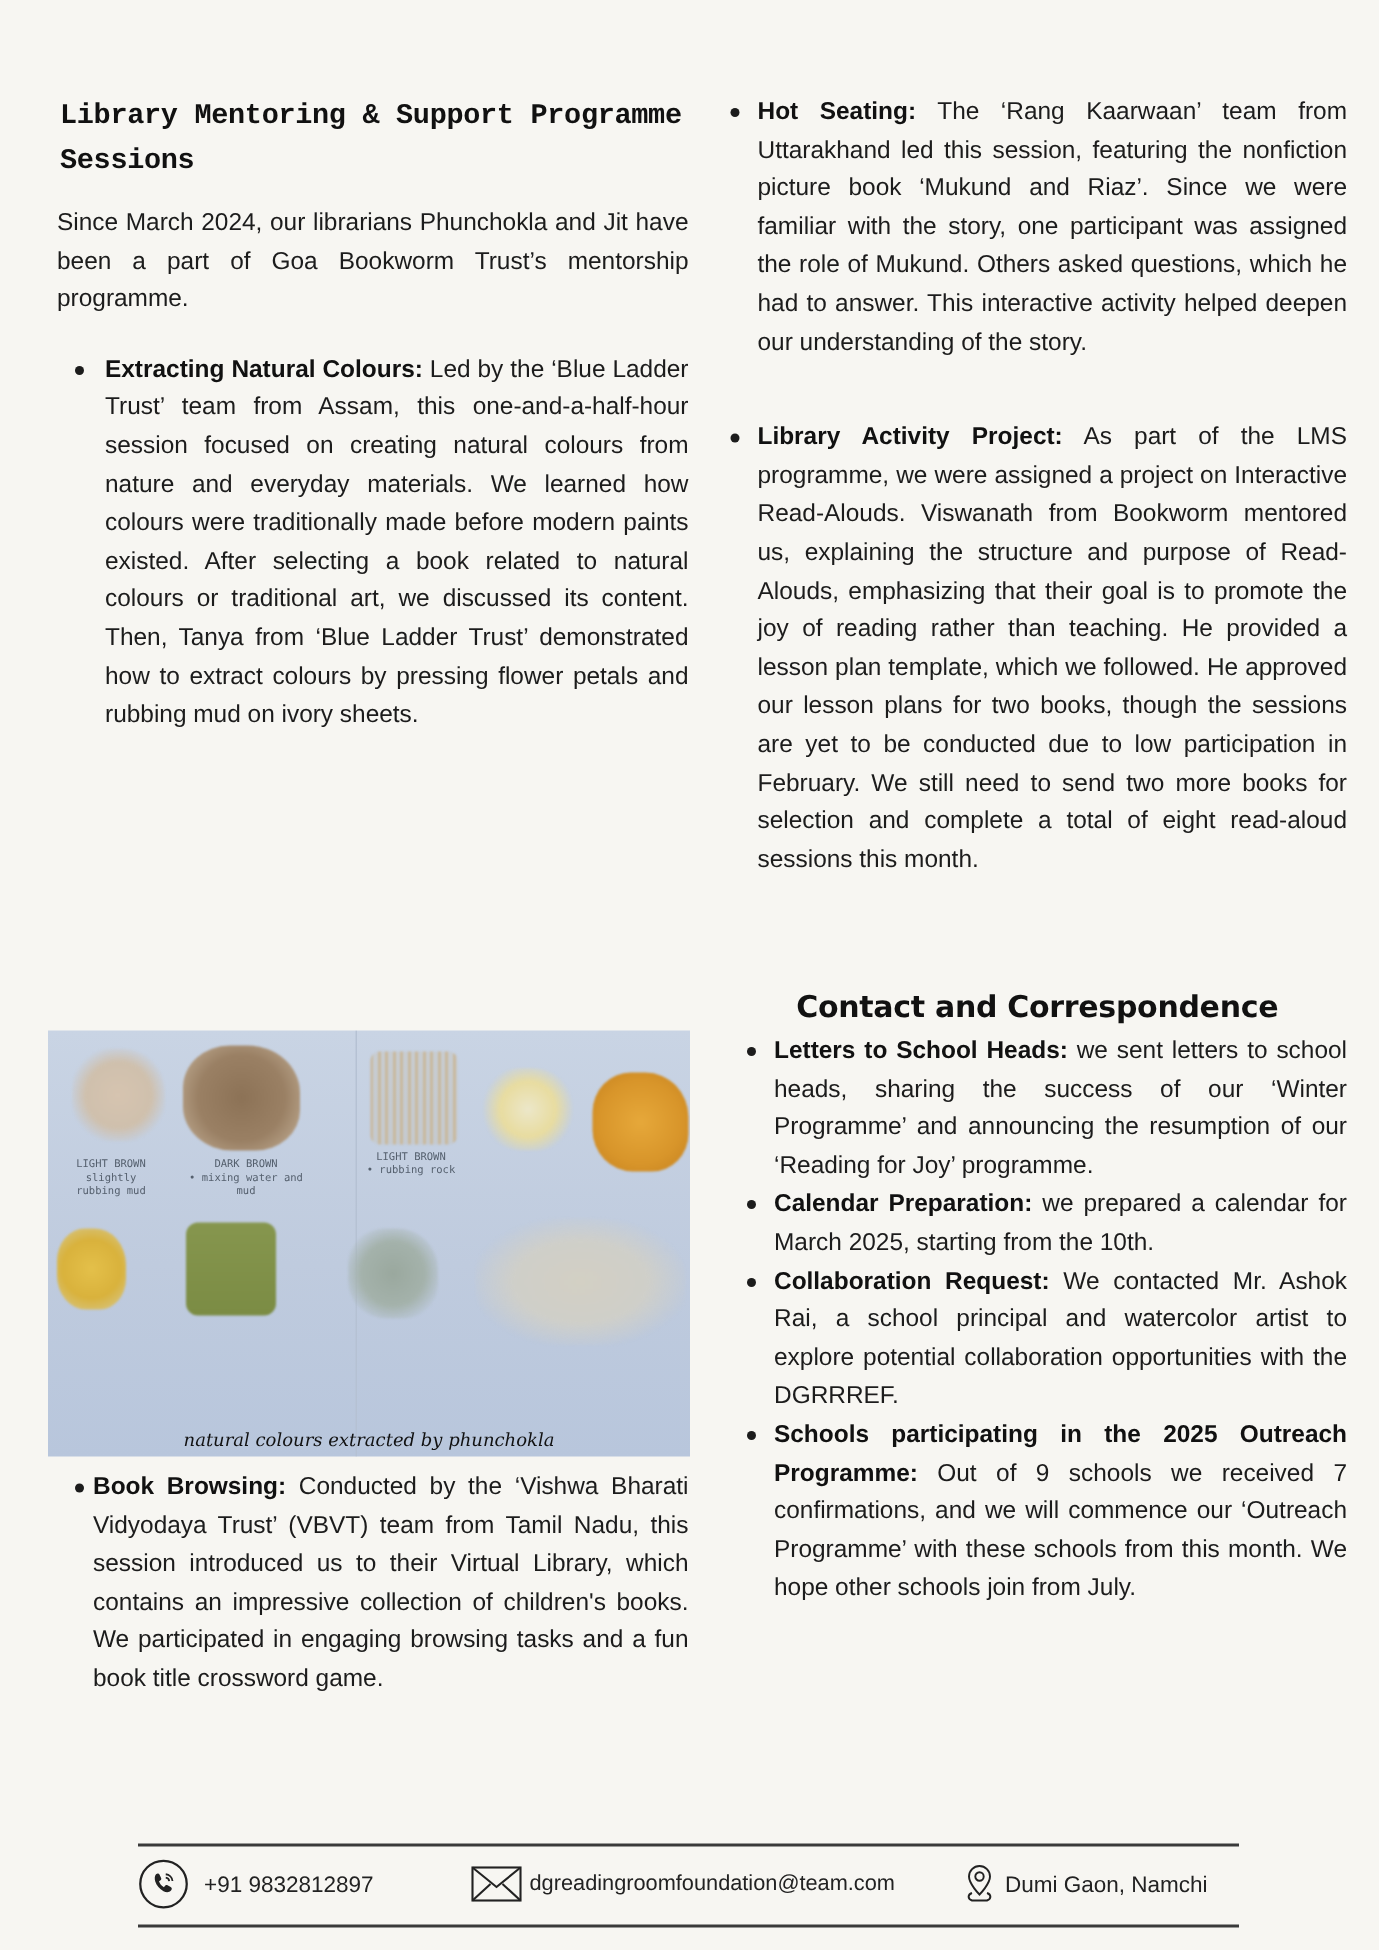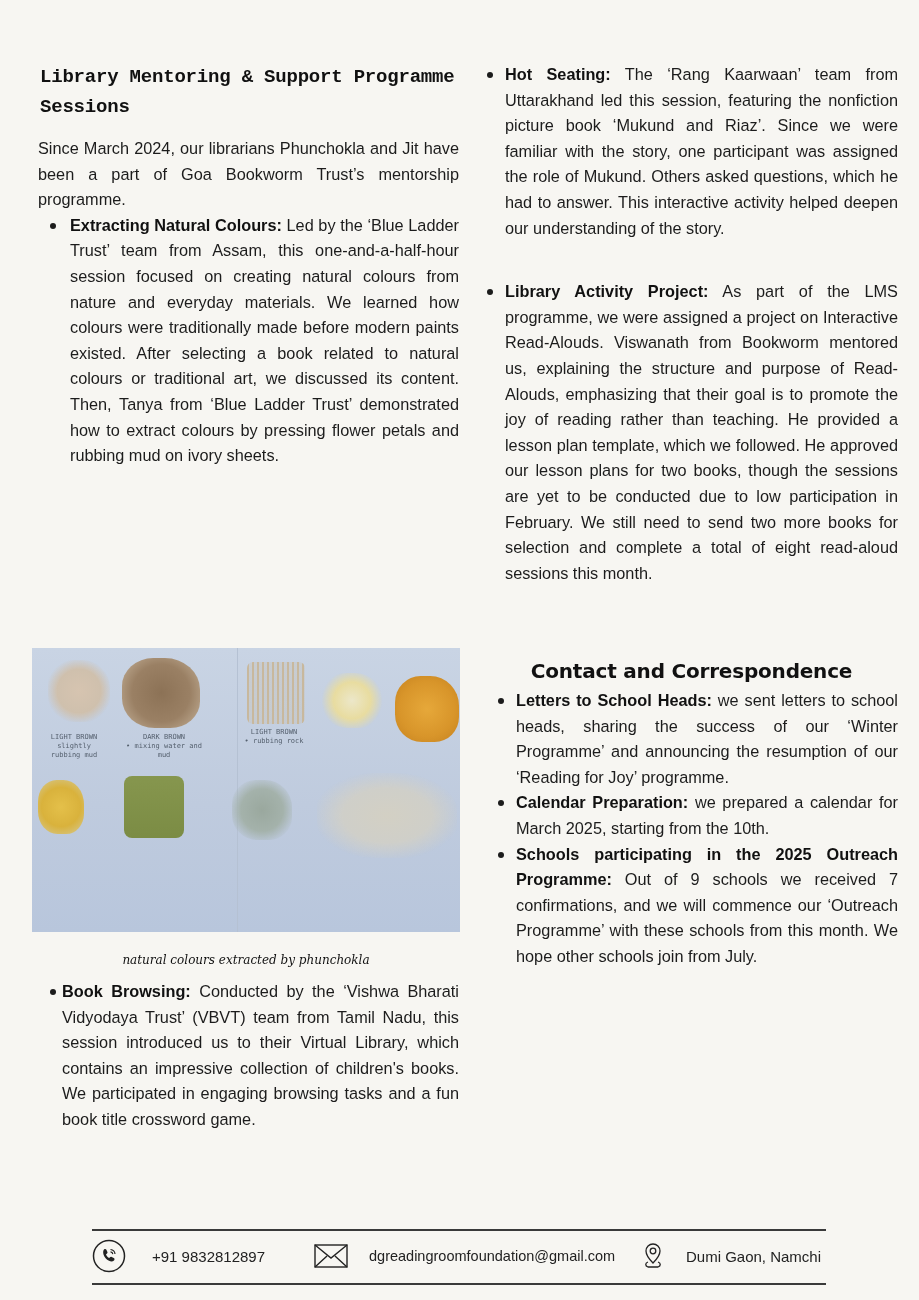--- a/index.html
+++ b/index.html
@@ -24,41 +24,41 @@
   li { position:relative; padding-left:32px; text-align:justify; }
   li::before {
     content:""; position:absolute; left:12px; top:10px; width:6px; height:6px; border-radius:50%; background:#1c1c1c;
   }
   .right li { padding-left:20px; }
   .right li::before { left:2px; }
   .contact li { padding-left:31px; }
   .contact li::before { left:13px; }
   b { font-weight:bold; color:#111; }
   .photo {
-    position:absolute; left:32px; top:648px; width:428px; height:284px;
+    position:absolute; left:32px; top:687px; width:428px; height:284px;
     background:linear-gradient(180deg,#c9d4e4 0%,#bfcbde 55%,#b8c6dc 100%);
     overflow:hidden;
   }
   .swatch { position:absolute; border-radius:40% 45% 38% 42%; filter:blur(0.6px); }
   .photo .lbl { position:absolute; font-family:"DejaVu Sans Mono", monospace; font-size:7px; color:#55606e; line-height:9px; }
   .fold { position:absolute; left:205px; top:0; width:1px; height:284px; background:#b5c1d3; }
   .caption {
     position:absolute; left:32px; width:428px; top:953px; text-align:center;
     font-family:"DejaVu Serif", serif; font-style:italic; font-weight:normal; font-size:12px; color:#111;
   }
   .footer-line { position:absolute; left:92px; width:734px; height:1.5px; background:#3a3a3a; }
-  .foot { position:absolute; top:1236px; height:40px; display:flex; align-items:center; font-size:15px; color:#222;gap:16px; }
+  .foot { position:absolute; top:1236px; height:40px; display:flex; align-items:center; font-size:15px; color:#222; }
   .foot svg { display:block; }
 </style>
 </head>
 <body>
 
 <div class="col left">
   <h1 class="sec">Library Mentoring &amp; Support Programme Sessions</h1>
-  <p class="just" style="">Since March 2024, our librarians Phunchokla and Jit have been a part of Goa Bookworm Trust’s mentorship programme.</p>
+  <p class="just" style="margin-bottom:21px;">Since March 2024, our librarians Phunchokla and Jit have been a part of Goa Bookworm Trust’s mentorship programme.</p>
   <ul>
     <li><b>Extracting Natural Colours:</b><span> Led by the ‘Blue Ladder Trust’ team from Assam, this one-and-a-half-hour session focused on creating natural colours from nature and everyday materials. We learned how colours were traditionally made before modern paints existed. After selecting a book related to natural colours or traditional art, we discussed its content. Then, Tanya from ‘Blue Ladder Trust’ demonstrated how to extract colours by pressing flower petals and rubbing mud on ivory sheets.</span></li>
   </ul>
 </div>
 
 <div class="photo">
   <div class="fold"></div>
   <div class="swatch" style="left:16px;top:12px;width:62px;height:62px;background:radial-gradient(circle,#d6c4b0 0%,#cfc0ad 50%,rgba(200,190,180,0) 75%);"></div>
   <div class="swatch" style="left:90px;top:10px;width:78px;height:70px;background:radial-gradient(circle,#8c7256 0%,#9a8064 55%,#b29c82 80%);"></div>
   <div class="swatch" style="left:215px;top:14px;width:58px;height:62px;border-radius:6px;background:repeating-linear-gradient(90deg,#c8b89d 0 2px,rgba(200,190,170,0.3) 2px 5px);"></div>
@@ -85,20 +85,21 @@
     <li style="margin-bottom:38px;"><b>Hot Seating:</b><span> The ‘Rang Kaarwaan’ team from Uttarakhand led this session, featuring the nonfiction picture book ‘Mukund and Riaz’. Since we were familiar with the story, one participant was assigned the role of Mukund. Others asked questions, which he had to answer. This interactive activity helped deepen our understanding of the story.</span></li>
     <li><b>Library Activity Project:</b><span> As part of the LMS programme, we were assigned a project on Interactive Read-Alouds. Viswanath from Bookworm mentored us, explaining the structure and purpose of Read-Alouds, emphasizing that their goal is to promote the joy of reading rather than teaching. He provided a lesson plan template, which we followed. He approved our lesson plans for two books, though the sessions are yet to be conducted due to low participation in February. We still need to send two more books for selection and complete a total of eight read-aloud sessions this month.</span></li>
   </ul>
 </div>
 
 <div class="col right" style="top:656px;">
   <h2 class="sec2">Contact and Correspondence</h2>
   <ul class="contact">
     <li><b>Letters to School Heads:</b><span> we sent letters to school heads, sharing the success of our ‘Winter Programme’ and announcing the resumption of our ‘Reading for Joy’ programme.</span></li>
     <li><b>Calendar Preparation:</b><span> we prepared a calendar for March 2025, starting from the 10th.</span></li>
+    <li><b>Collaboration Request:</b><span> We contacted Mr. Ashok Rai, a school principal and watercolor artist to explore potential collaboration opportunities with the DGRRREF.</span></li>
     <li><b>Schools participating in the 2025 Outreach Programme:</b><span> Out of 9 schools we received 7 confirmations, and we will commence our ‘Outreach Programme’ with these schools from this month. We hope other schools join from July.</span></li>
   </ul>
 </div>
 
 <div class="footer-line" style="top:1229px;"></div>
 <div class="footer-line" style="top:1283px;"></div>
 
 <div class="foot" style="left:92px;">
   <span>
     <svg width="34" height="34" viewBox="0 0 34 34">
@@ -110,21 +111,21 @@
   <span style="margin-left:10px;">+91 9832812897</span>
 </div>
 
 <div class="foot" style="left:314px;">
   <span>
     <svg width="34" height="24" viewBox="0 0 34 24">
         <rect x="1" y="1" width="32" height="22" fill="none" stroke="#222" stroke-width="1.4"></rect>
         <path d="M1 1l16 13L33 1M1 23l12-11M33 23L21 12" fill="none" stroke="#222" stroke-width="1.4"></path>
       </svg>
   </span>
-  <span style="margin-left:5px;font-size:14.5px;">dgreadingroomfoundation@gmail.com</span>
+  <span style="margin-left:5px;font-size:14.5px;">dgreadingroomfoundation@team.com</span>
 </div>
 
 <div class="foot" style="left:643px;">
   <span>
     <svg width="20" height="28" viewBox="0 0 20 28">
         <path d="M10 2a7 7 0 0 0-7 7c0 5 7 12 7 12s7-7 7-12a7 7 0 0 0-7-7z" fill="none" stroke="#222" stroke-width="1.3"></path>
         <circle cx="10" cy="9" r="2.8" fill="none" stroke="#222" stroke-width="1.3"></circle>
         <path d="M5 20c-3 1-3 4 0 5h10c3-1 3-4 0-5" fill="none" stroke="#222" stroke-width="1.3"></path>
       </svg>
   </span>

